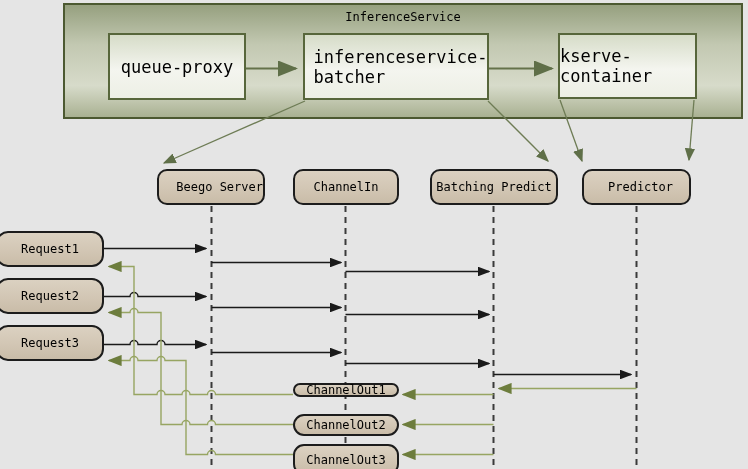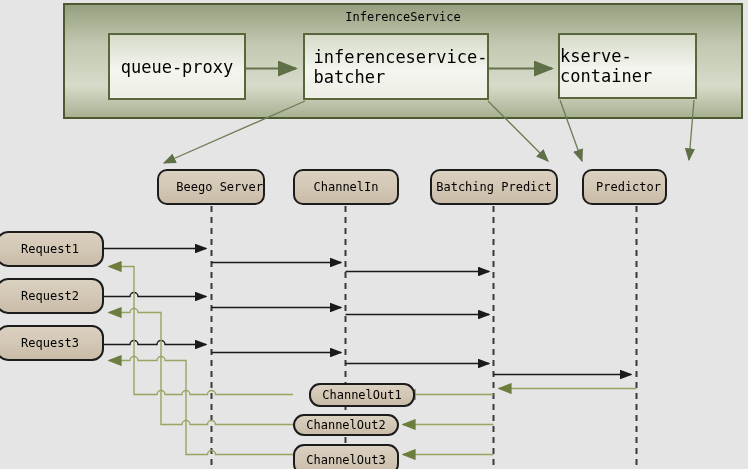--- a/index.html
+++ b/index.html
@@ -111,35 +111,35 @@
 
   <div class="abs tan hdr z4" style="left:157px;top:169px;width:108px;height:36px;justify-content:flex-end;">
     <span>Beego Server</span>
   </div>
   <div class="abs tan hdr z4" style="left:293px;top:169px;width:106px;height:36px;">
     <span>ChannelIn</span>
   </div>
   <div class="abs tan hdr z4" style="left:430px;top:169px;width:128px;height:36px;">
     <span>Batching Predict</span>
   </div>
-  <div class="abs tan hdr z4" style="left:582px;top:169px;width:85px;height:36px;padding-left:8px;">
+  <div class="abs tan hdr z4" style="left:582px;top:169px;width:109px;height:36px;padding-left:8px;">
     <span>Predictor</span>
   </div>
 
   <div class="abs tan req z4" style="left:-4px;top:231px;width:108px;height:36px;">
     <span>Request1</span>
   </div>
   <div class="abs tan req z4" style="left:-4px;top:278px;width:108px;height:36px;">
     <span>Request2</span>
   </div>
   <div class="abs tan req z4" style="left:-4px;top:325px;width:108px;height:36px;">
     <span>Request3</span>
   </div>
 
-  <div class="abs tan cout z4" style="left:309px;top:383px;width:106px;height:24px;">
+  <div class="abs tan cout z4" style="left:293px;top:383px;width:106px;height:14px;">
     <span>ChannelOut1</span>
   </div>
   <div class="abs tan cout z4" style="left:293px;top:414px;width:106px;height:22px;">
     <span>ChannelOut2</span>
   </div>
   <div class="abs tan cout z4" style="left:293px;top:444px;width:106px;height:31px;">
     <span>ChannelOut3</span>
   </div>
 
 </div>

